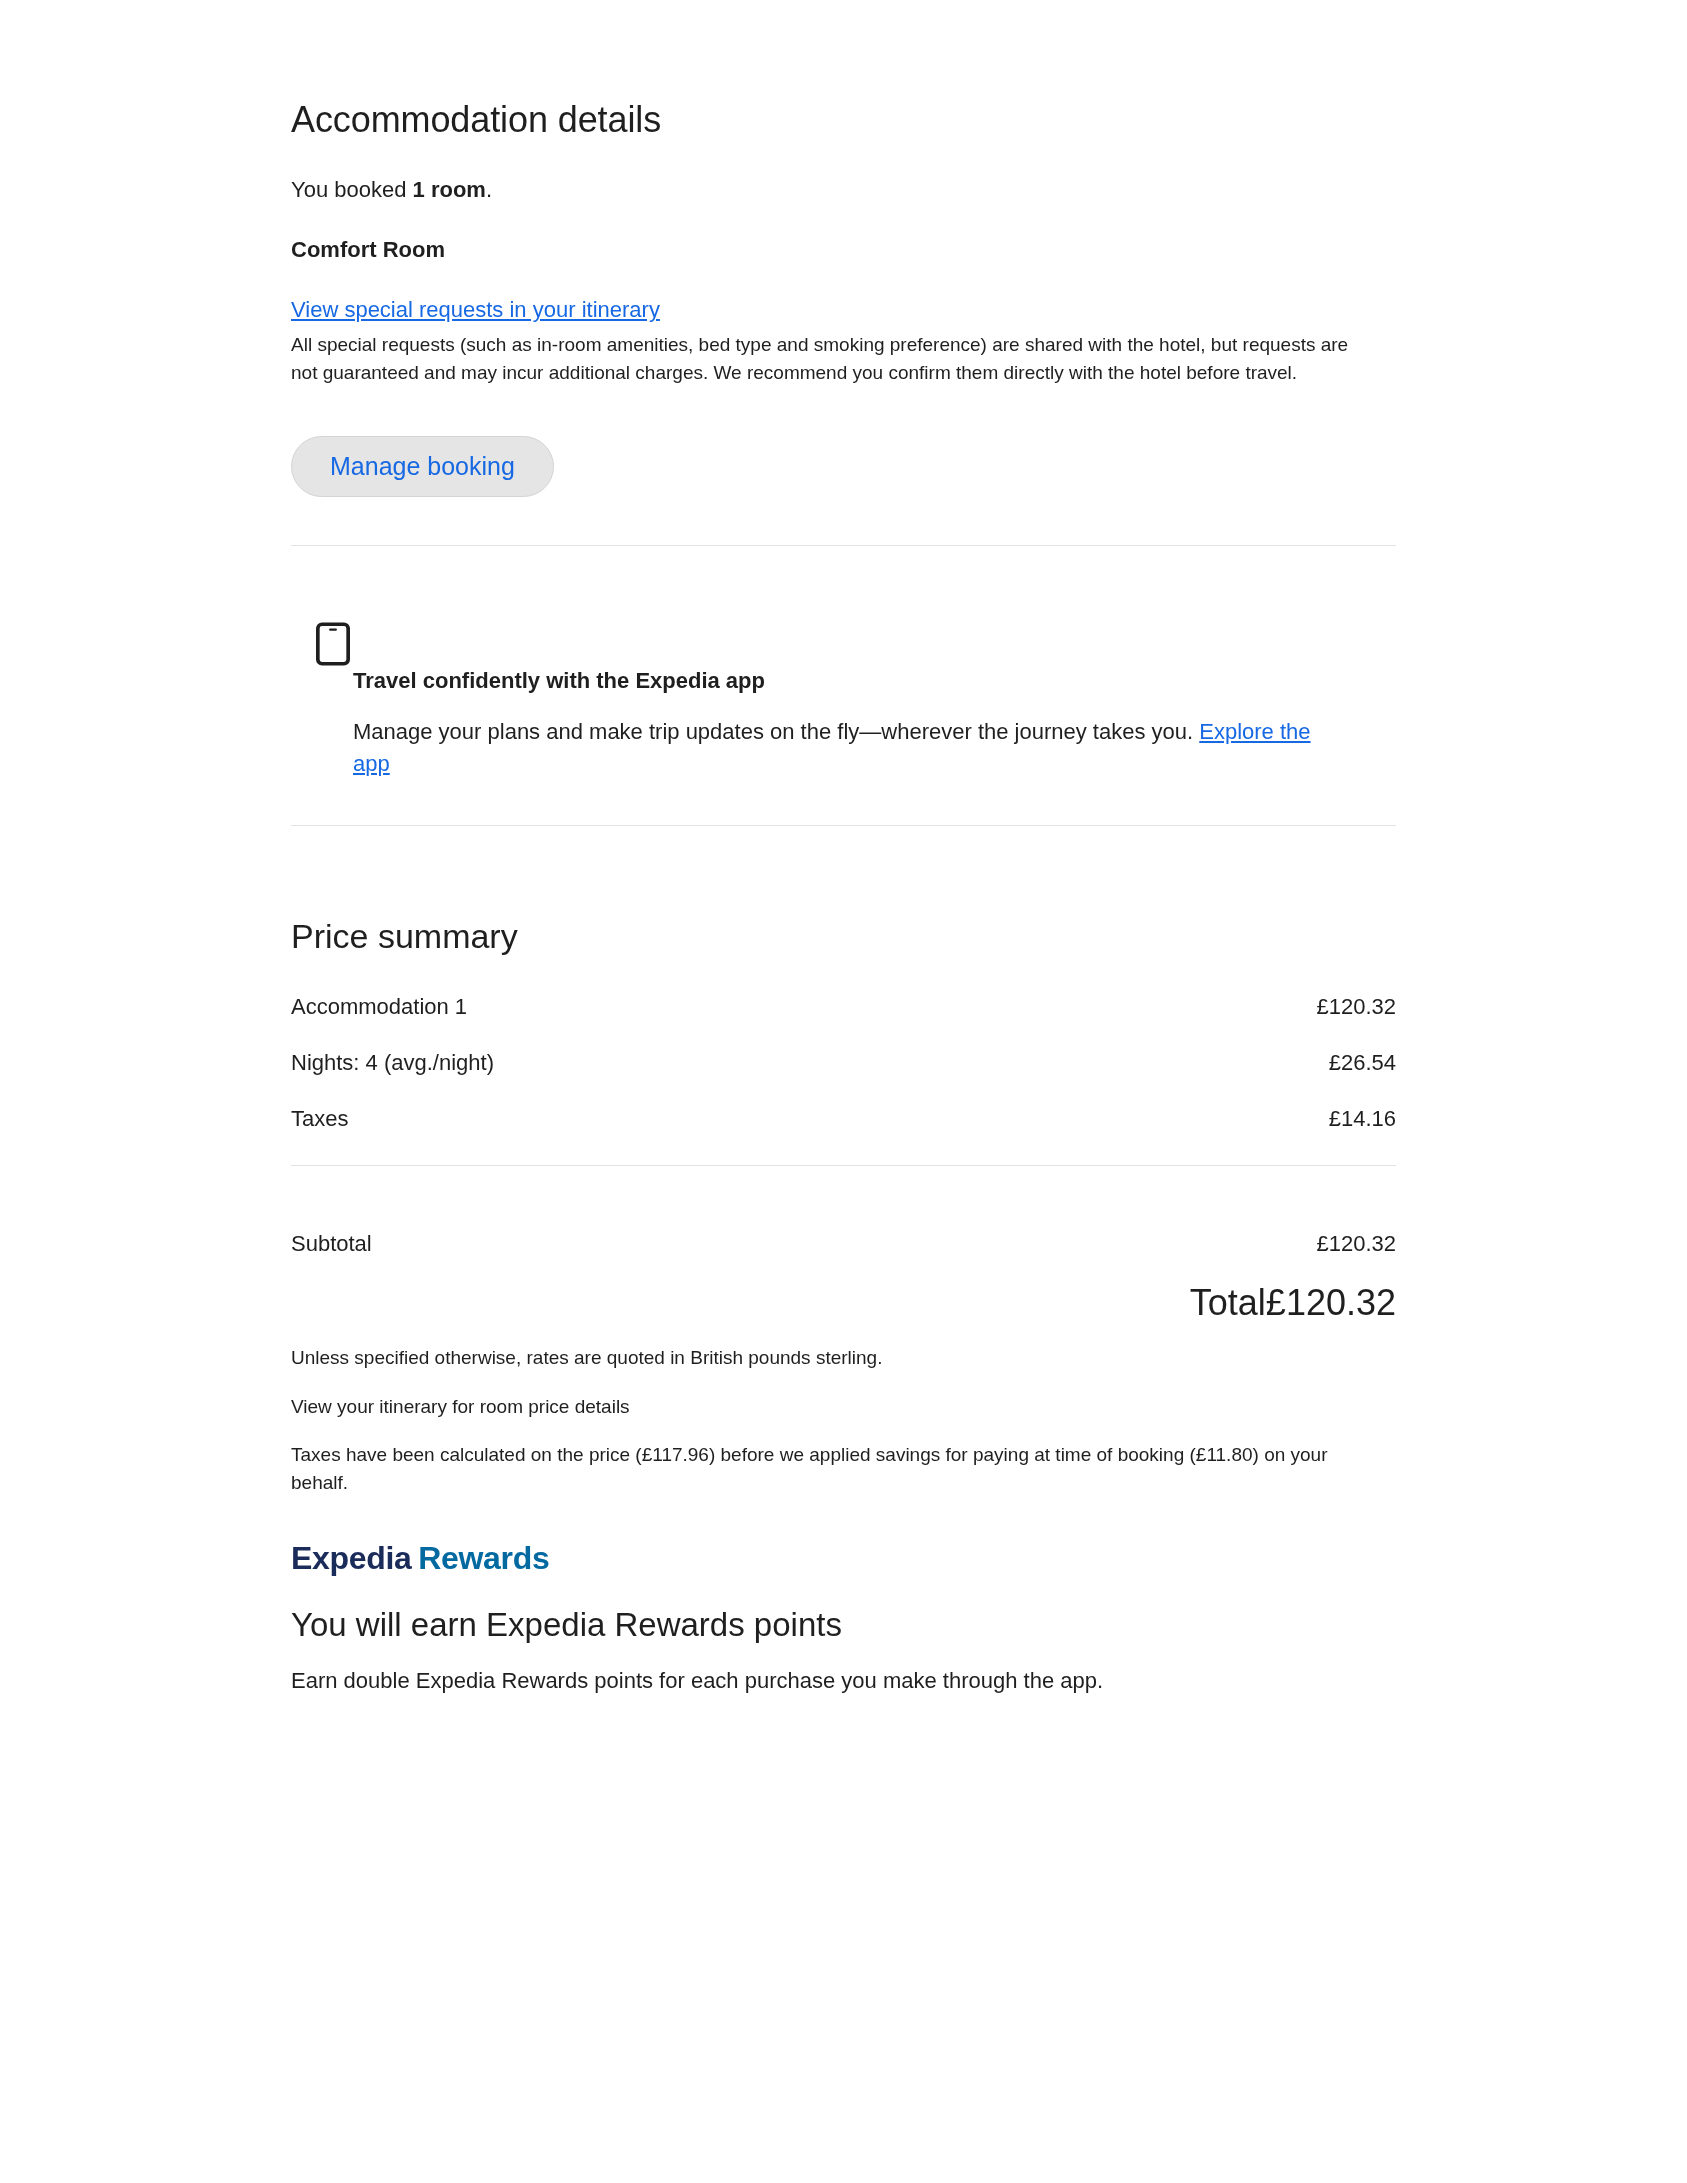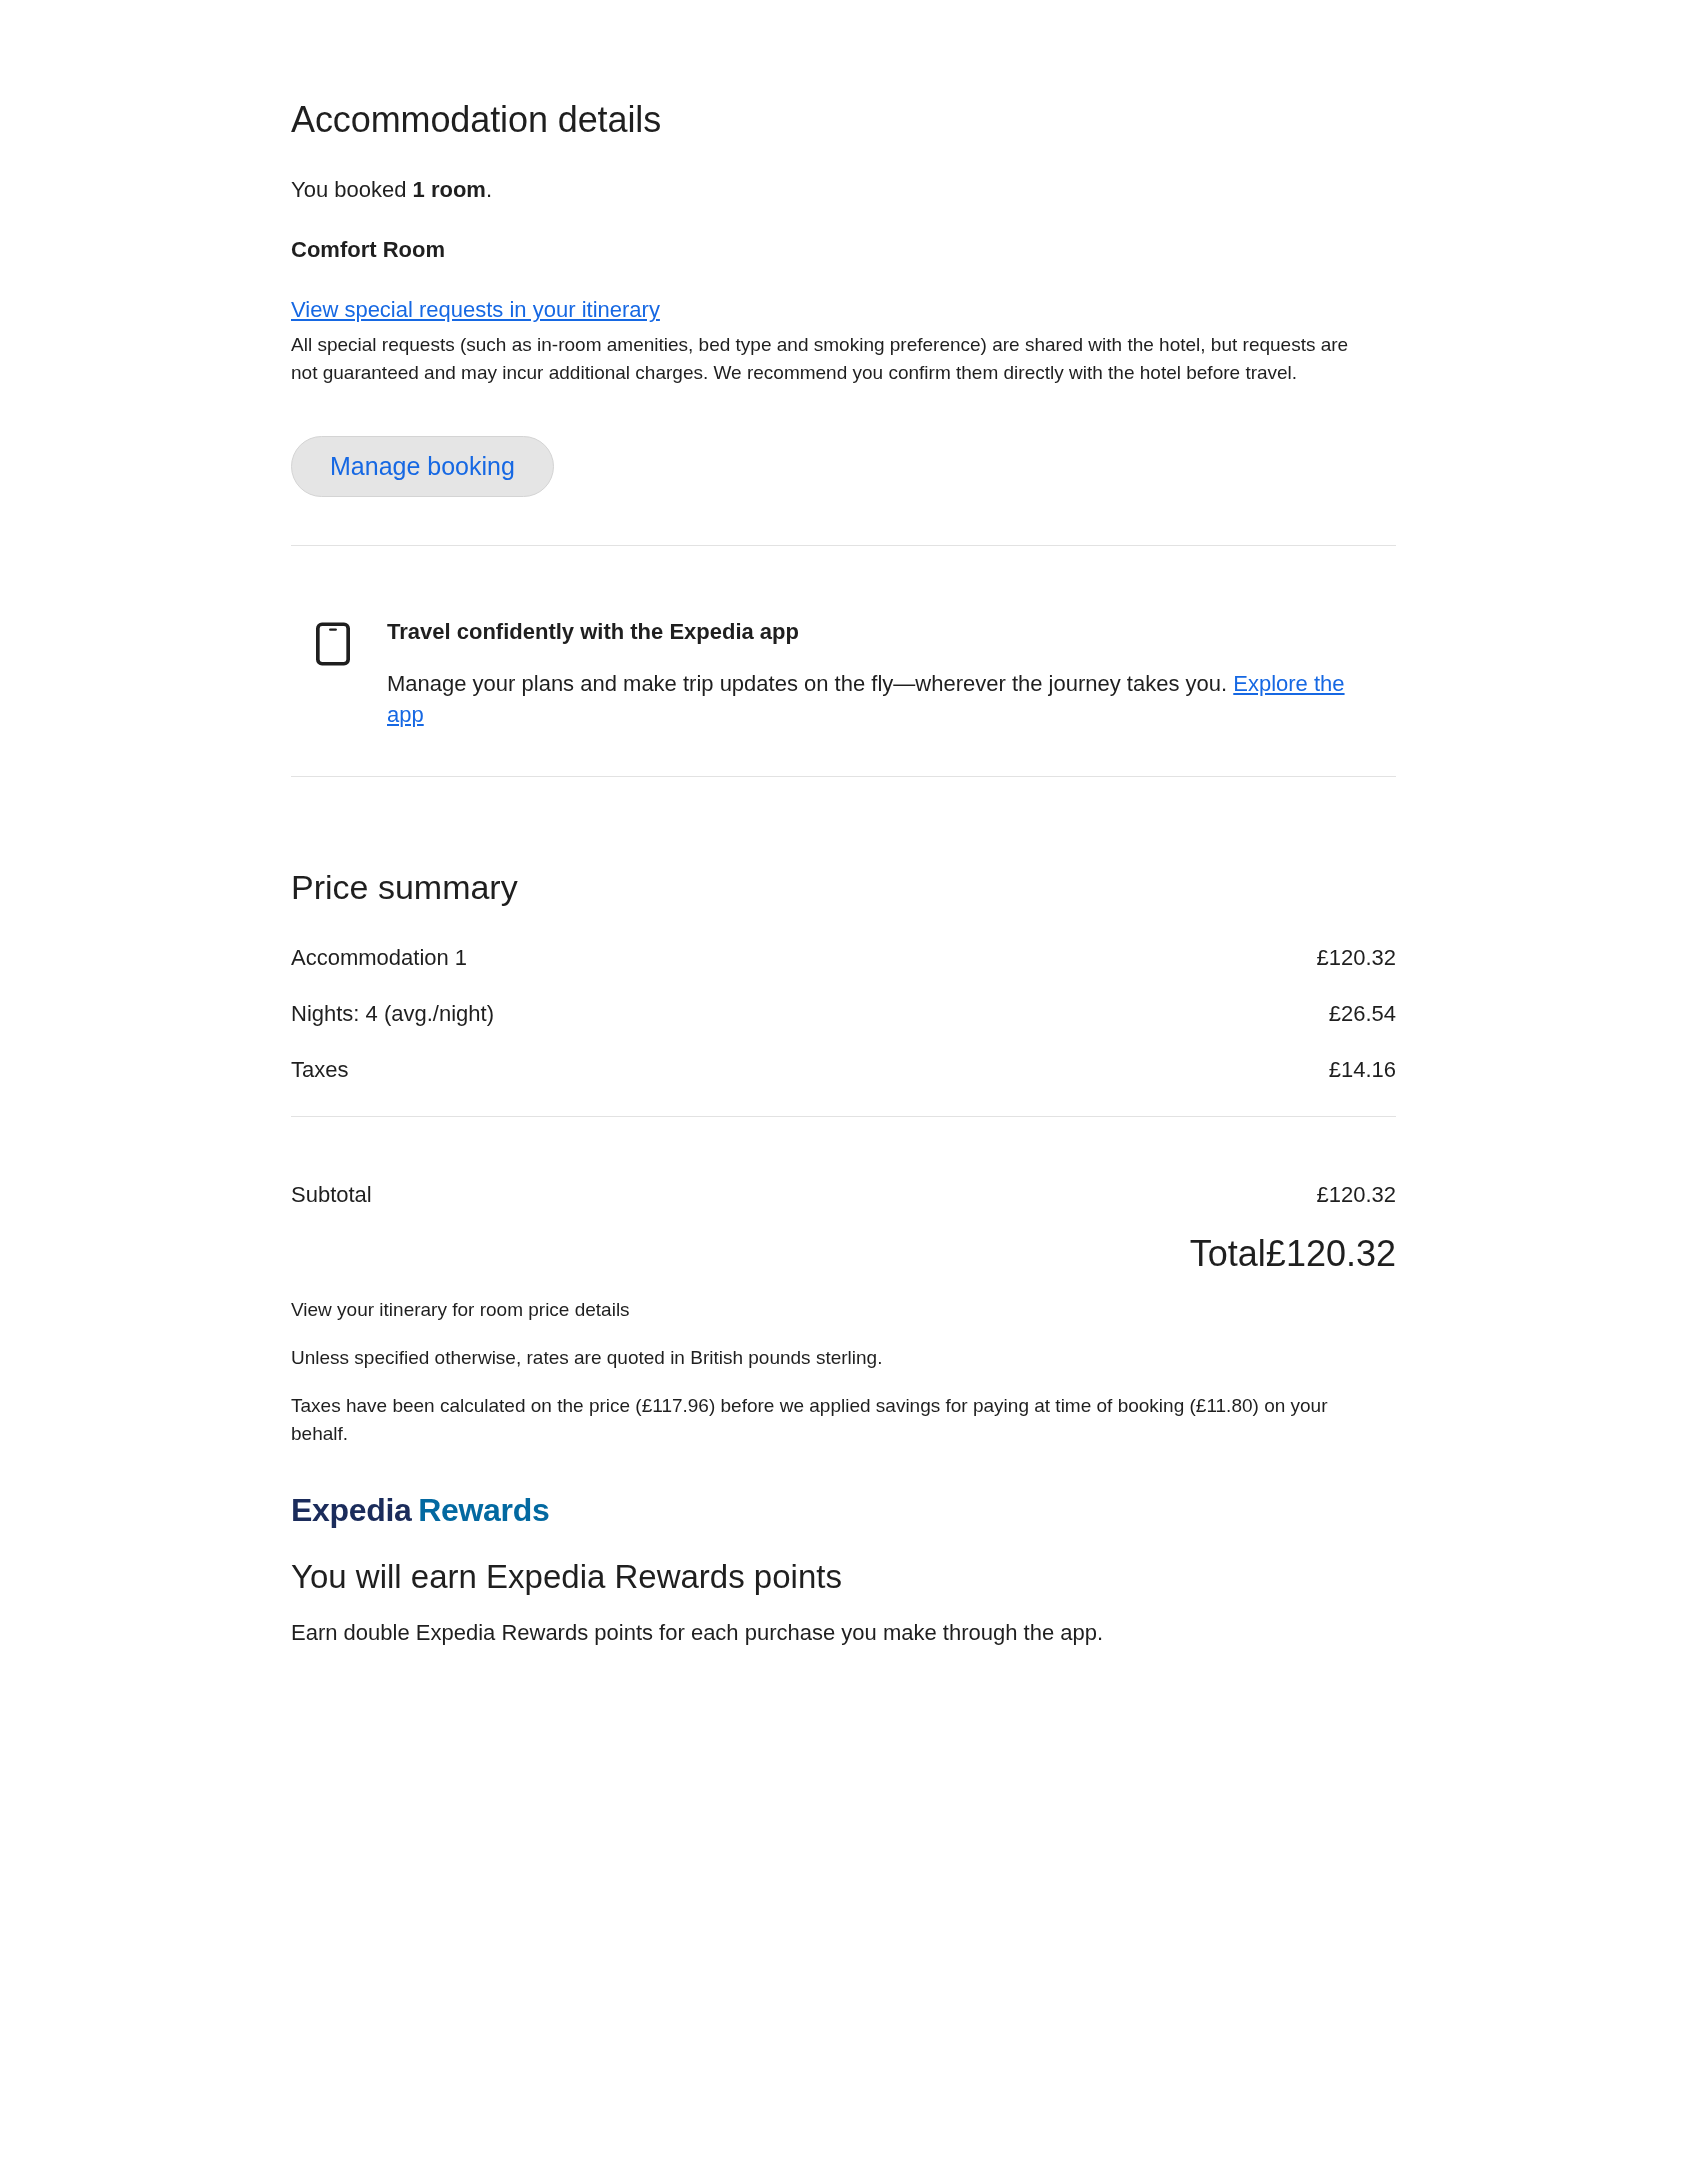--- a/index.html
+++ b/index.html
@@ -85,20 +85,21 @@
     border-top: 1.3px solid #e2e2e2;
     margin: 48px 0 0 0;
   }
 
   
   .promo {
     display: flex;
     align-items: flex-start;
     margin-top: 73px;
     padding-left: 25px;
+    flex-direction: column;
   }
   .promo-icon {
     width: 34px;
     flex: 0 0 34px;
     margin-top: 2.6px;
   }
   .promo-body {
     margin-left: 37px;
   }
   .promo-title {
@@ -256,22 +257,22 @@
       <div class="subtotal-row">
         <span>Subtotal</span>
         <span class="amt">£120.32</span>
       </div>
 
       <div class="total-row">
         <span class="total-label">Total</span>
         <span class="total-amt">£120.32</span>
       </div>
 
+      <p class="fineprint">Unless specified otherwise, rates are quoted in British pounds sterling.</p>
       <p class="fineprint sp">View your itinerary for room price details</p>
-      <p class="fineprint">Unless specified otherwise, rates are quoted in British pounds sterling.</p>
       <p class="fineprint sp">Taxes have been calculated on the price (£117.96) before we applied savings for paying at time of booking (£11.80) on your behalf.</p>
     </div>
 
     
     <div class="rewards-logo">
       <span class="exp">Expedia</span><span class="rew" style="margin-left: 6.6px;">Rewards</span>
     </div>
 
     <h2 class="rewards-title">You will earn Expedia Rewards points</h2>
     <p class="rewards-text">Earn double Expedia Rewards points for each purchase you make through the app.</p>

